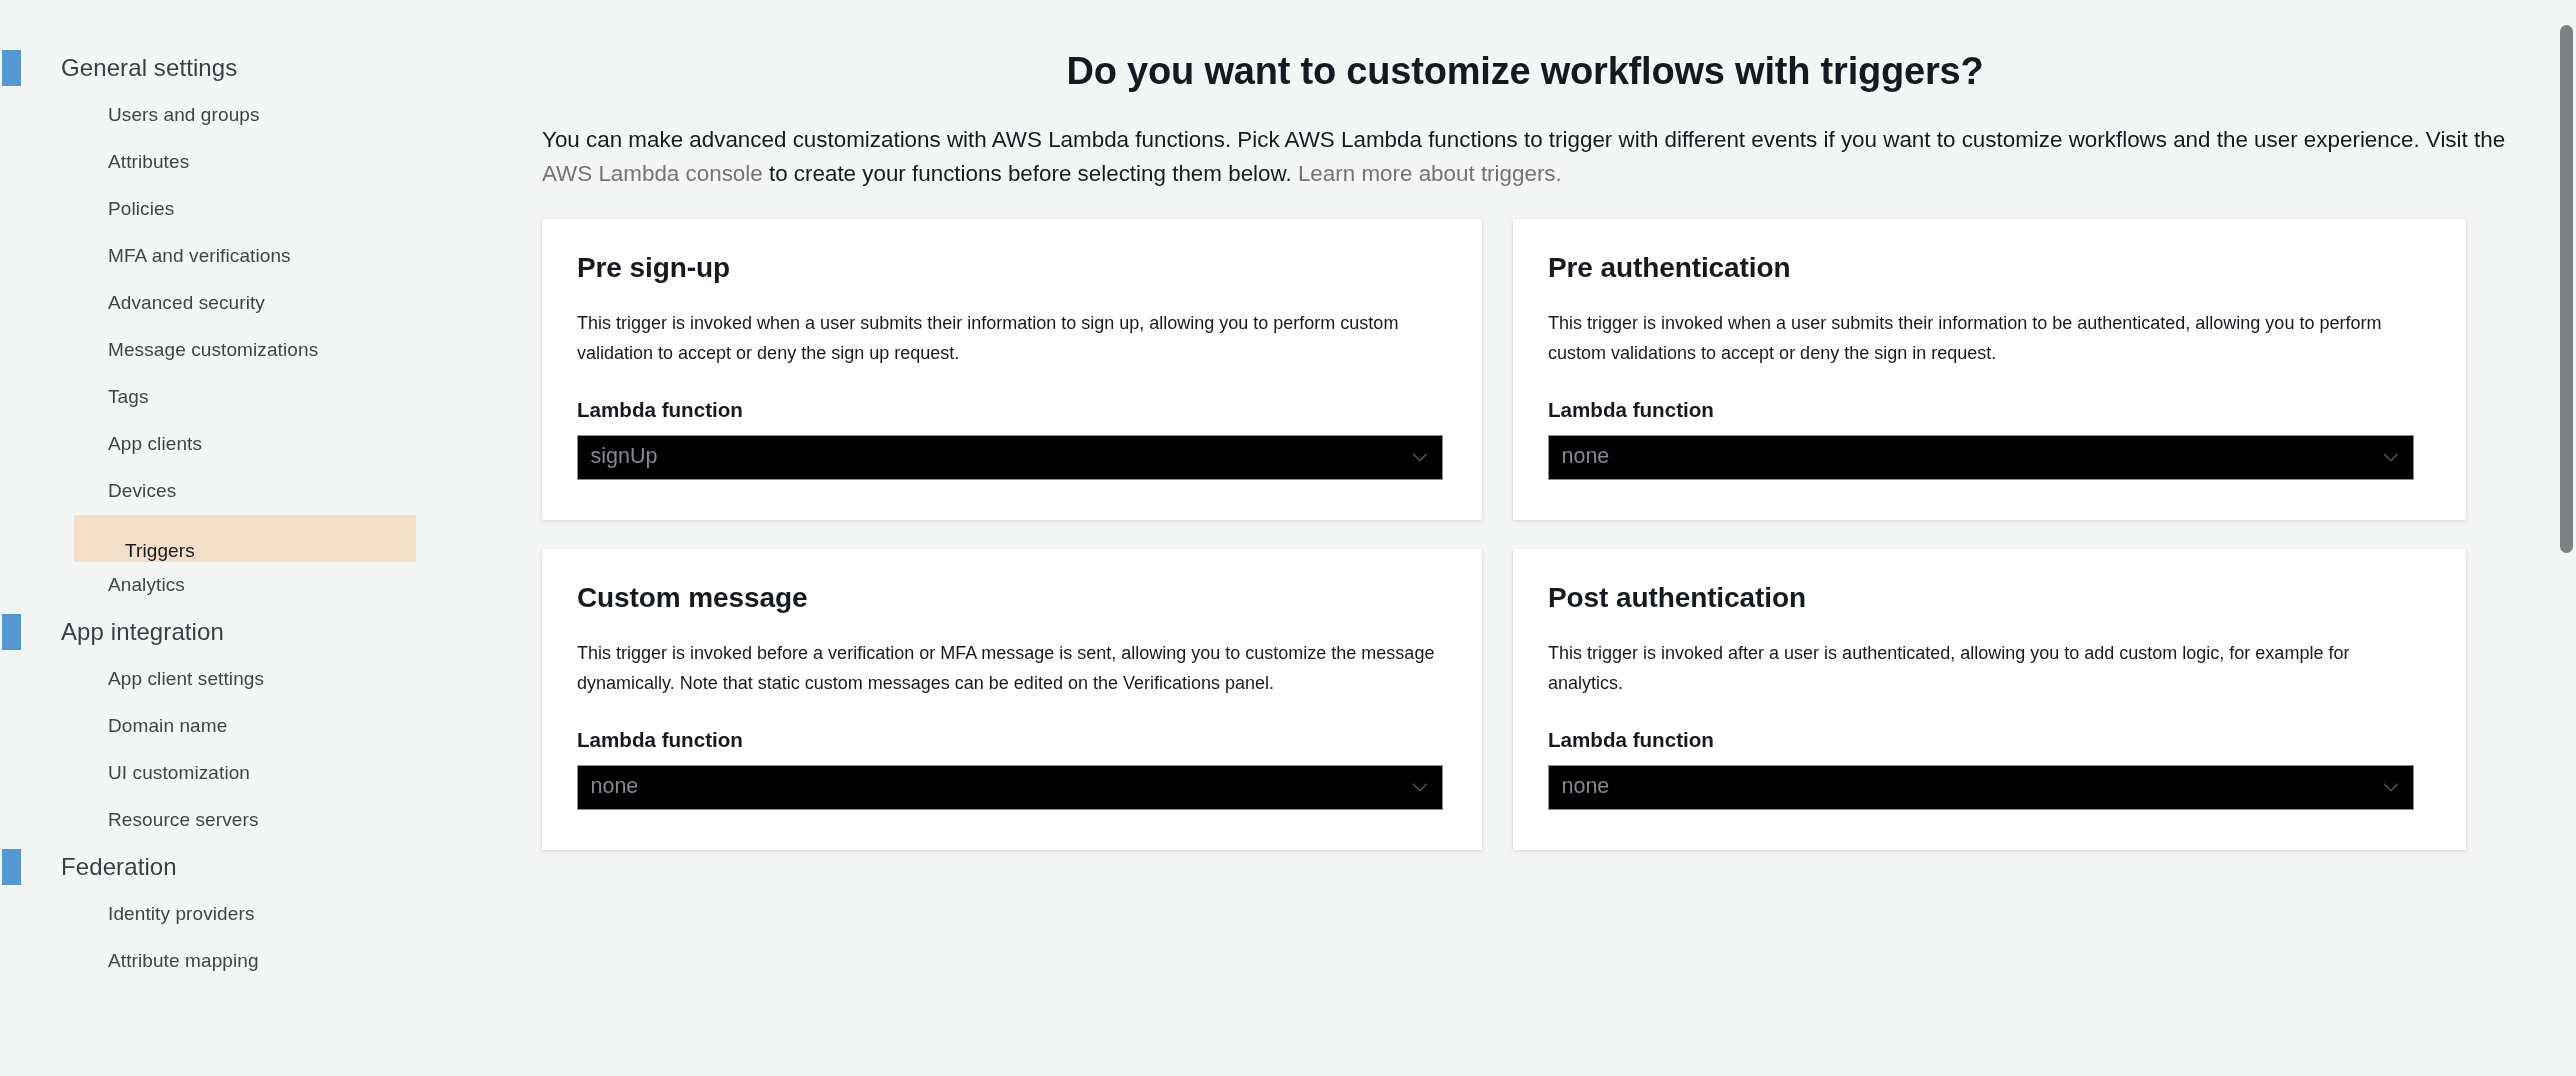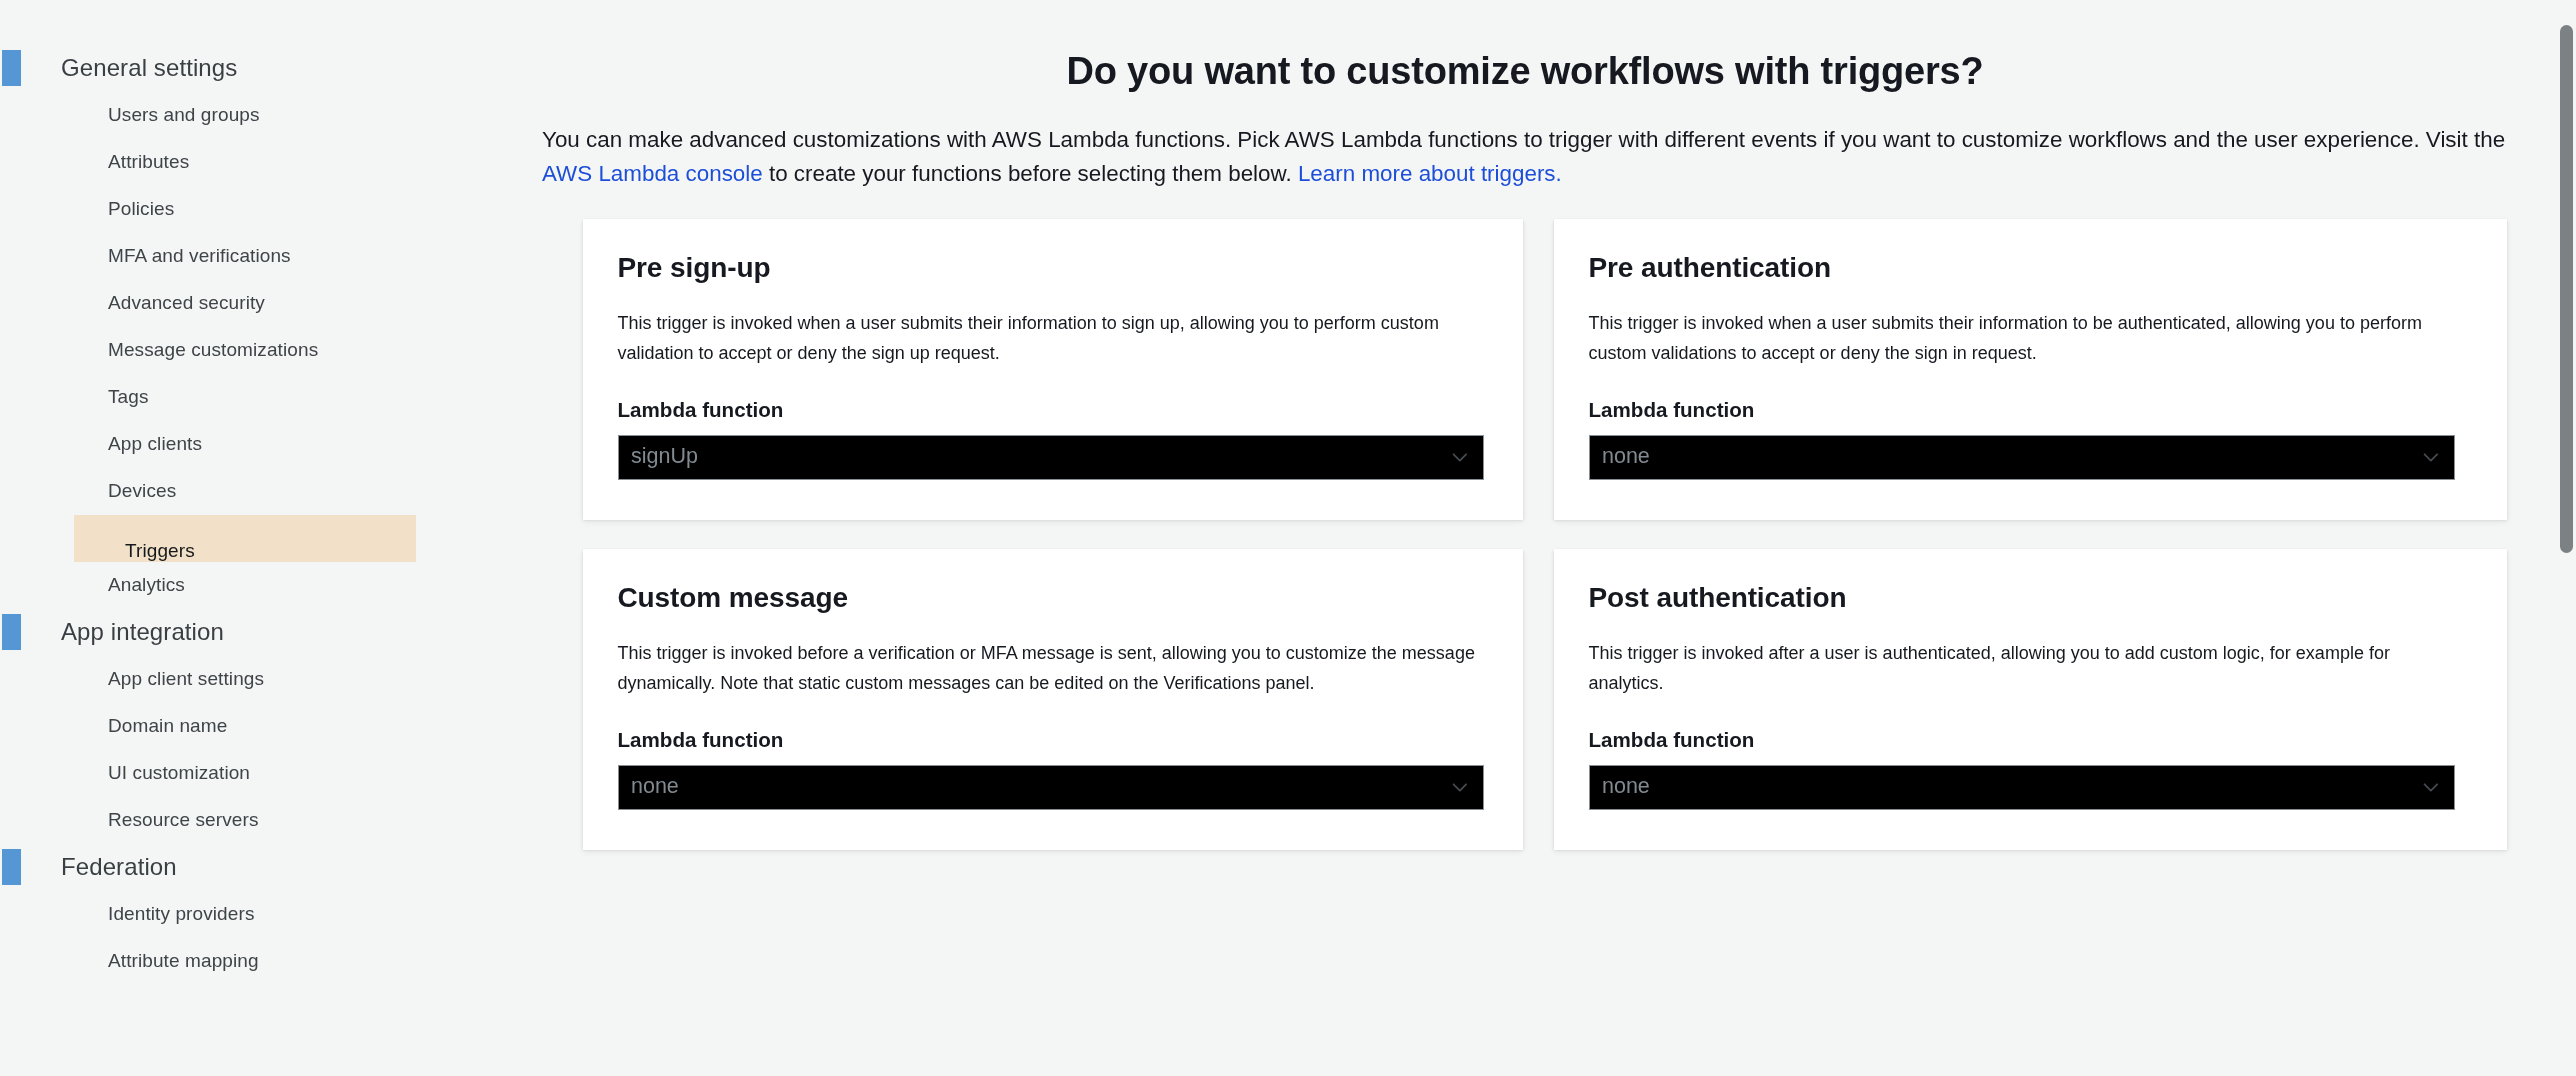--- a/index.html
+++ b/index.html
@@ -100,30 +100,29 @@
   }
 
   .intro {
     margin: 30px 0 0 0;
     padding: 0 39px 0 32px;
     font-size: 22.4px;
     line-height: 34px;
     color: #16191f;
   }
   .intro a {
-    color: #1d4ed8;
+    color: #737373;
     text-decoration: none;
   }
 
   .cards {
     display: flex;
     gap: 31px;
     padding: 28px 29px 0 32px;
     flex-wrap: wrap;
-    justify-content: center;
   }
   .card-col {
     width: 940px;
     display: flex;
     flex-direction: column;
     gap: 29.5px;
   }
   .card-col.right { width: 953px; }
 
   .card {

